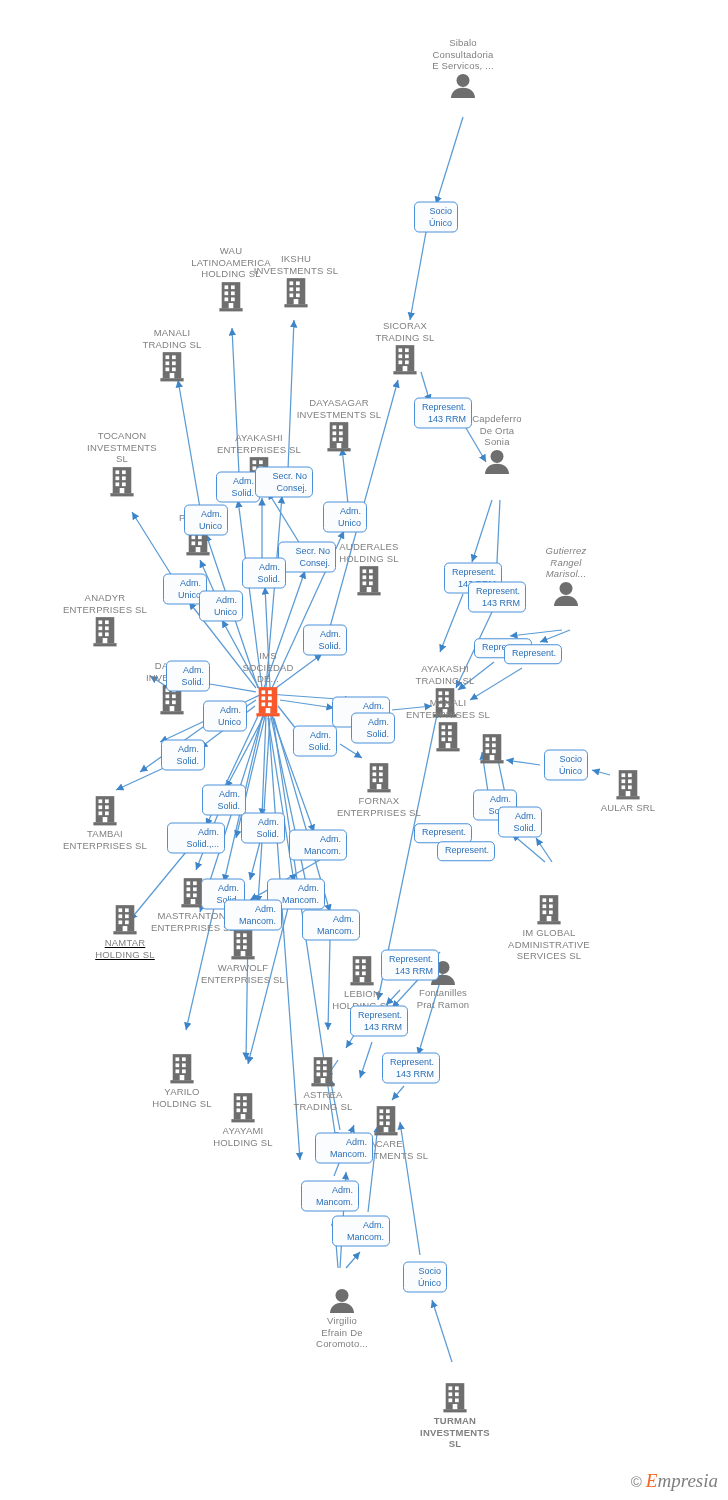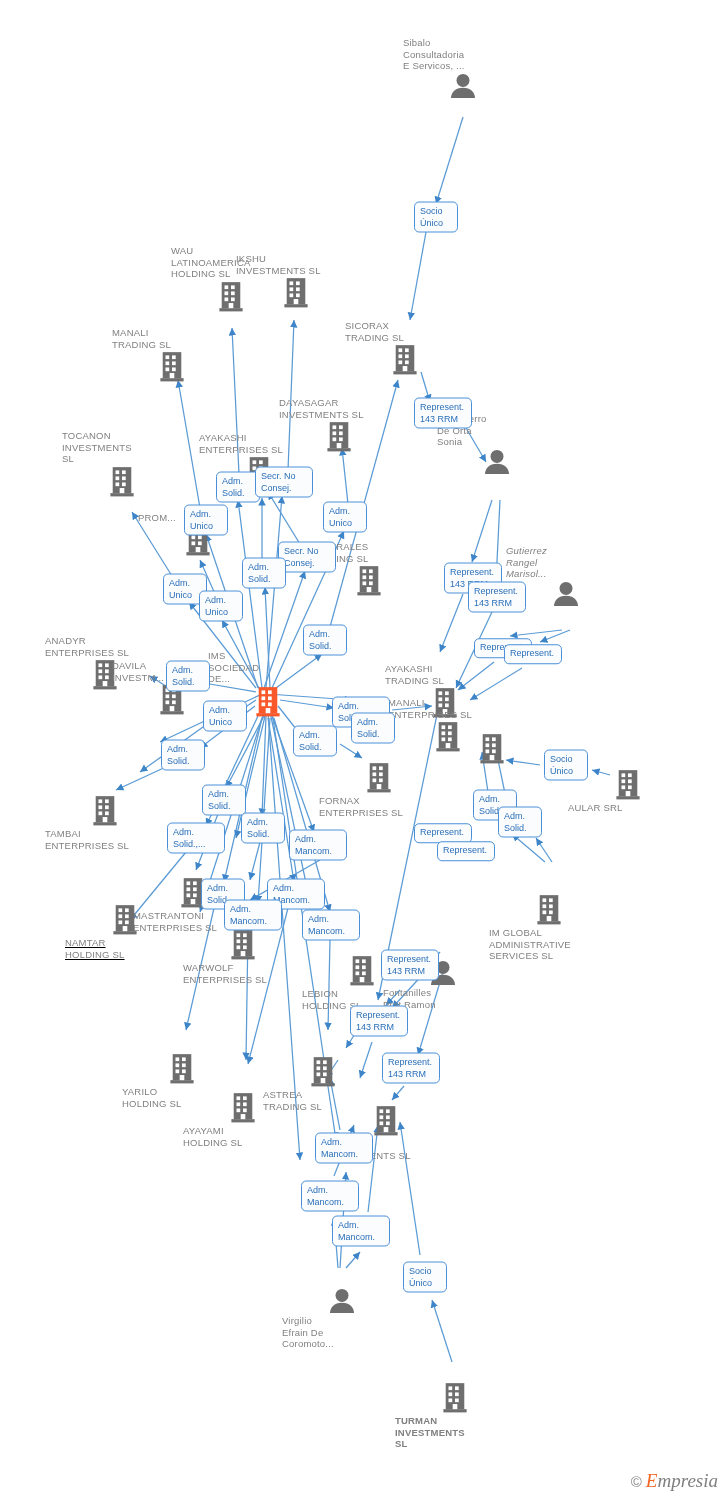--- a/index.html
+++ b/index.html
@@ -4,40 +4,40 @@
 <style>
   html,body{margin:0;padding:0;background:#ffffff;}
   body{
     font-family:"Liberation Sans","DejaVu Sans",sans-serif;
     width:728px;height:1500px;position:relative;overflow:hidden;
   }
   #stage{position:absolute;left:0;top:0;width:728px;height:1500px;}
   #edges{position:absolute;left:0;top:0;width:728px;height:1500px;}
 
   
-  .node{position:absolute;transform:translate(-50%,0);text-align:left;width:120px;}
+  .node{position:absolute;transform:translate(-50%,0);text-align:center;width:120px;}
   .node .ico{display:block;margin:0 auto;}
   .node .nlabel{
     display:block;font-size:9.5px;line-height:11.5px;color:#7a7a7a;
     letter-spacing:.2px;white-space:pre-line;
   }
   .node.company .nlabel{color:#808080;}
   .node.person  .nlabel{color:#808080;}
   .node.focus   .nlabel{color:#808080;}
 
   
   .node.above .nlabel{margin-bottom:1px;}
   .node.below .nlabel{margin-top:1px;}
 
   
   .badge{
     position:absolute;transform:translate(-50%,-50%);
     background:#fbfcfe;border:1.2px solid #4a90d9;border-radius:5px;
     color:#2a6fb8;font-size:9px;line-height:11.5px;
-    padding:3px 5px;text-align:left;white-space:pre-line;
+    padding:3px 5px;text-align:right;white-space:pre-line;
     box-sizing:border-box;
   }
   .badge.w1{min-width:44px;}
   .badge.w2{min-width:58px;}
 
   
   #wm{position:absolute;right:10px;bottom:8px;display:flex;align-items:center;gap:4px;}
   #wm .c{color:#8a8a8a;font-size:15px;line-height:15px;}
   #wm .e{font-family:"Liberation Serif","DejaVu Serif",serif;font-style:italic;font-size:19px;}
   #wm .e .o{color:#f26522;}
@@ -307,21 +307,21 @@
             <rect x="7" y="4.5" width="4" height="4"></rect>
             <rect x="14" y="4.5" width="4" height="4"></rect>
             <rect x="7" y="11" width="4" height="4"></rect>
             <rect x="14" y="11" width="4" height="4"></rect>
             <rect x="7" y="17.5" width="4" height="4"></rect>
             <rect x="14" y="17.5" width="4" height="4"></rect>
             <rect x="11.5" y="23.5" width="5" height="5.5"></rect>
           </g>
         </svg>
       </div>
-      <div class="node company above" style="left: 105px; top: 635px;">
+      <div class="node company above" style="left: 105px; top: 592px;">
         <span class="nlabel">ANADYR
 ENTERPRISES SL</span>
         <svg class="ico" width="26" height="32" viewBox="0 0 28 34" xmlns="http://www.w3.org/2000/svg">
           <rect x="4" y="1" width="20" height="28" fill="#6e6e6e"></rect>
           <rect x="1.5" y="29" width="25" height="3.5" fill="#6e6e6e"></rect>
           <g fill="#ffffff">
             <rect x="7" y="4.5" width="4" height="4"></rect>
             <rect x="14" y="4.5" width="4" height="4"></rect>
             <rect x="7" y="11" width="4" height="4"></rect>
             <rect x="14" y="11" width="4" height="4"></rect>

